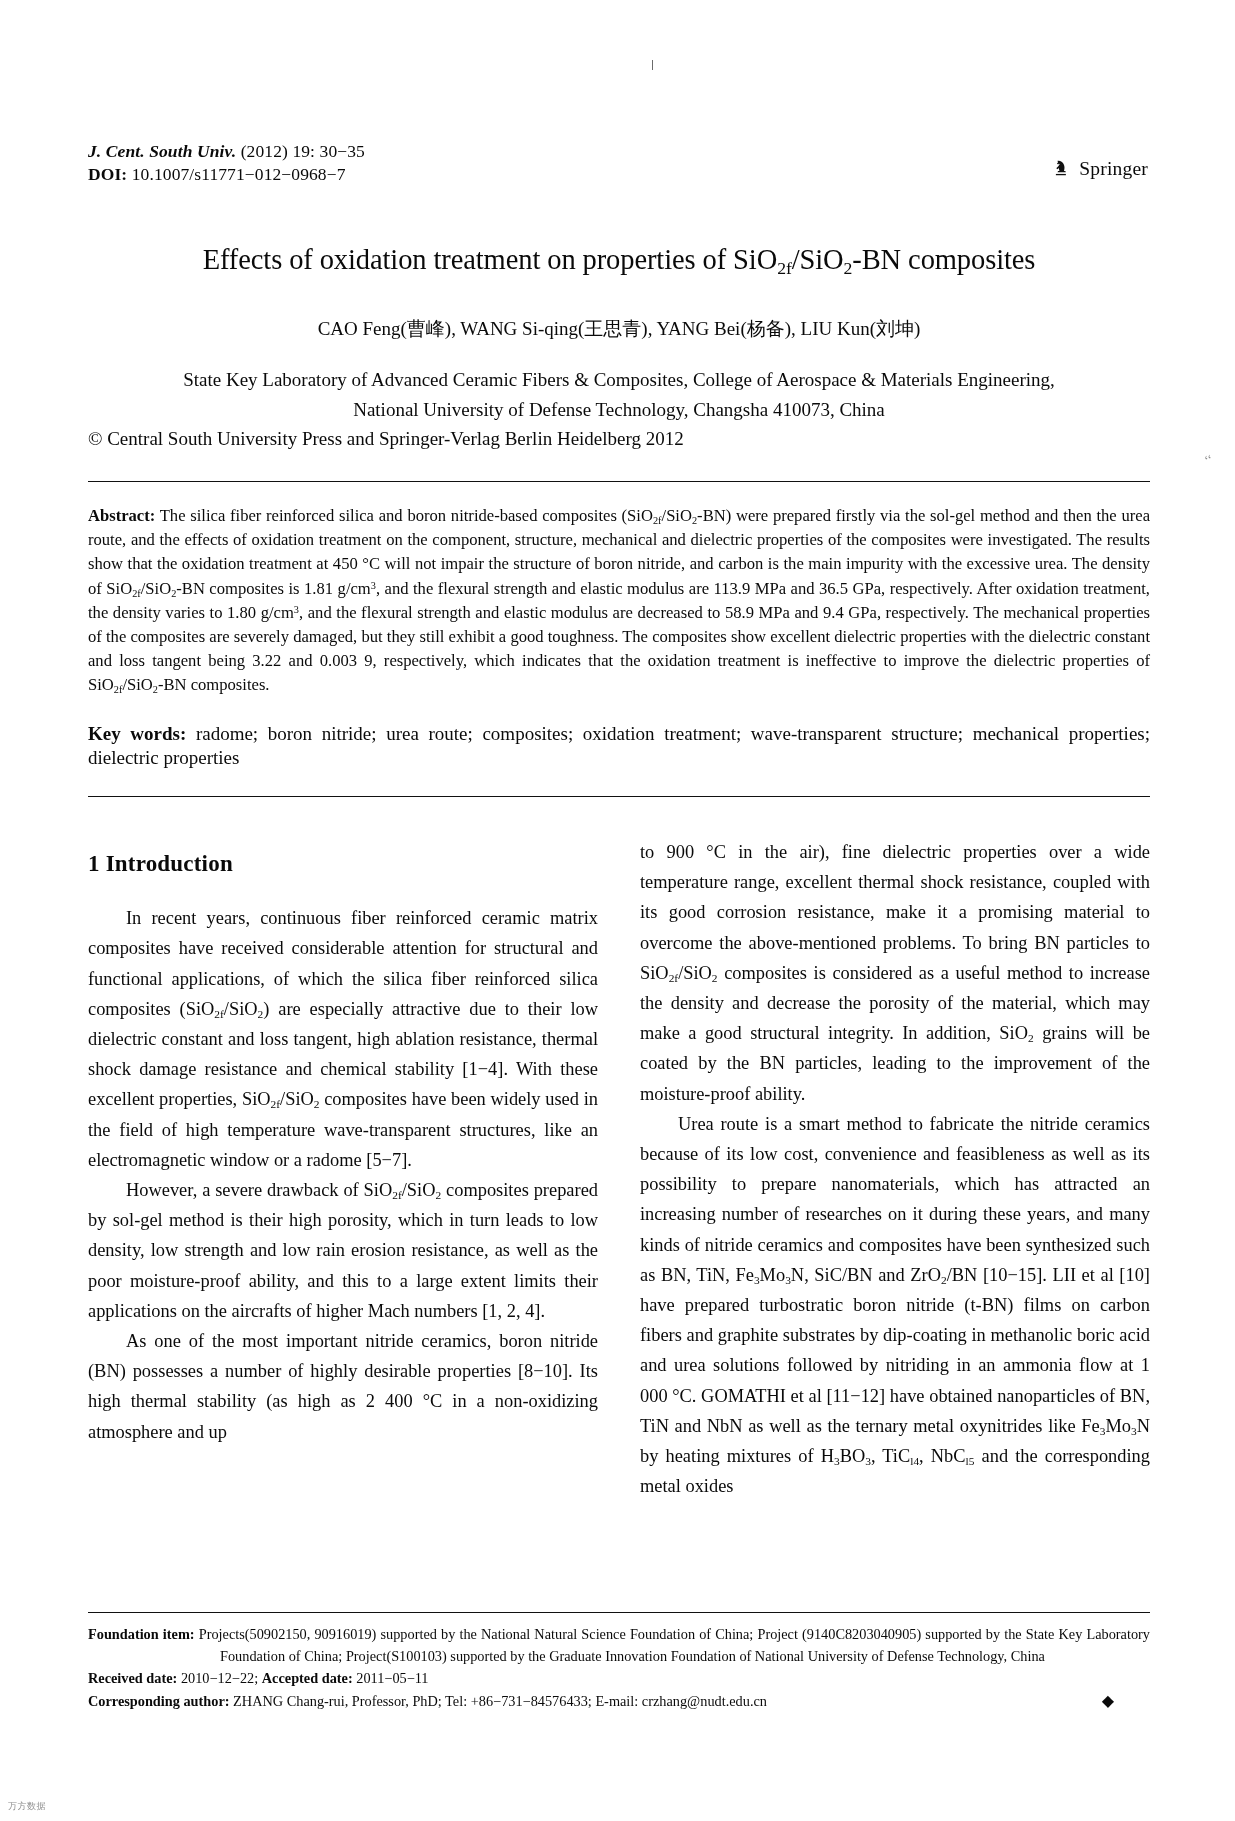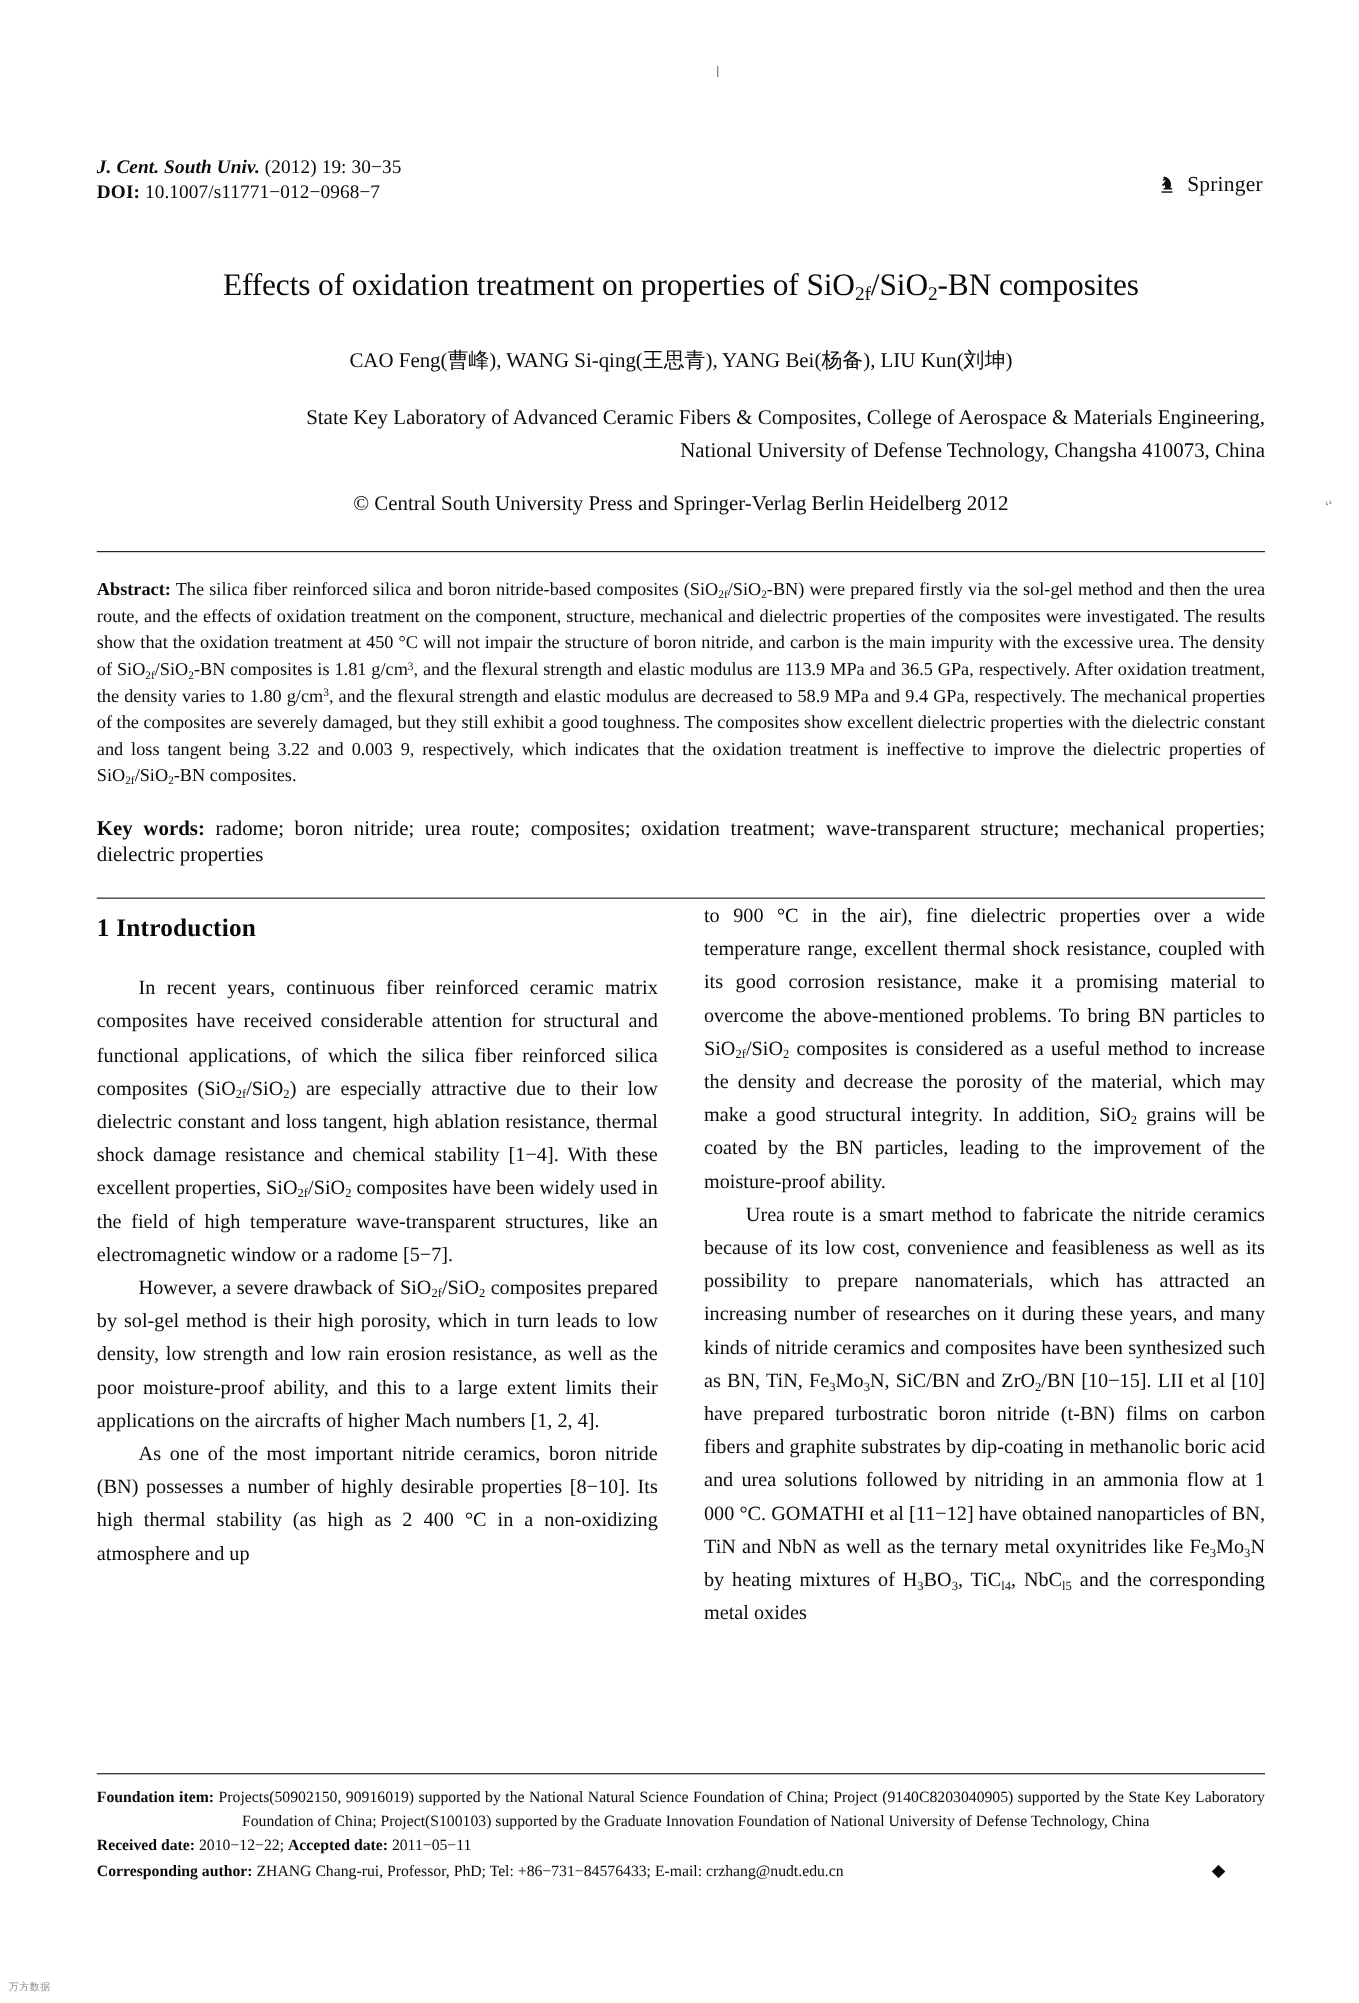--- a/index.html
+++ b/index.html
@@ -82,27 +82,26 @@
 
   
   .authors {
     margin-top: 36px;
     text-align: center;
     font-size: 19px;
     line-height: 30px;
   }
   .affil {
     margin-top: 21px;
-    text-align: right;
+    text-align: center;
     font-size: 19px;
     line-height: 30px;
   }
   .copyline {
-    margin-top: 20px;
-    text-align: center;
+    text-align: left;
     font-size: 19px;
     line-height: 28px;
   }
 
   
   .rule {
     border: none;
     border-top: 1.6px solid #111;
     margin: 0;
     width: 100%;
@@ -121,20 +120,21 @@
   .abstract b, .keywords b { font-weight: bold; }
   .keywords {
     margin-top: 24px;
     font-size: 19px;
     line-height: 24.2px;
     text-align: justify;
   }
 
   
   .columns {
+    margin-top: 40px;
     display: flex;
     gap: 42px;
     height: 800px;
   }
   .col {
     width: 510px;
     font-size: 18.4px;
     line-height: 30.2px;
     text-align: justify;
     text-justify: inter-word;

